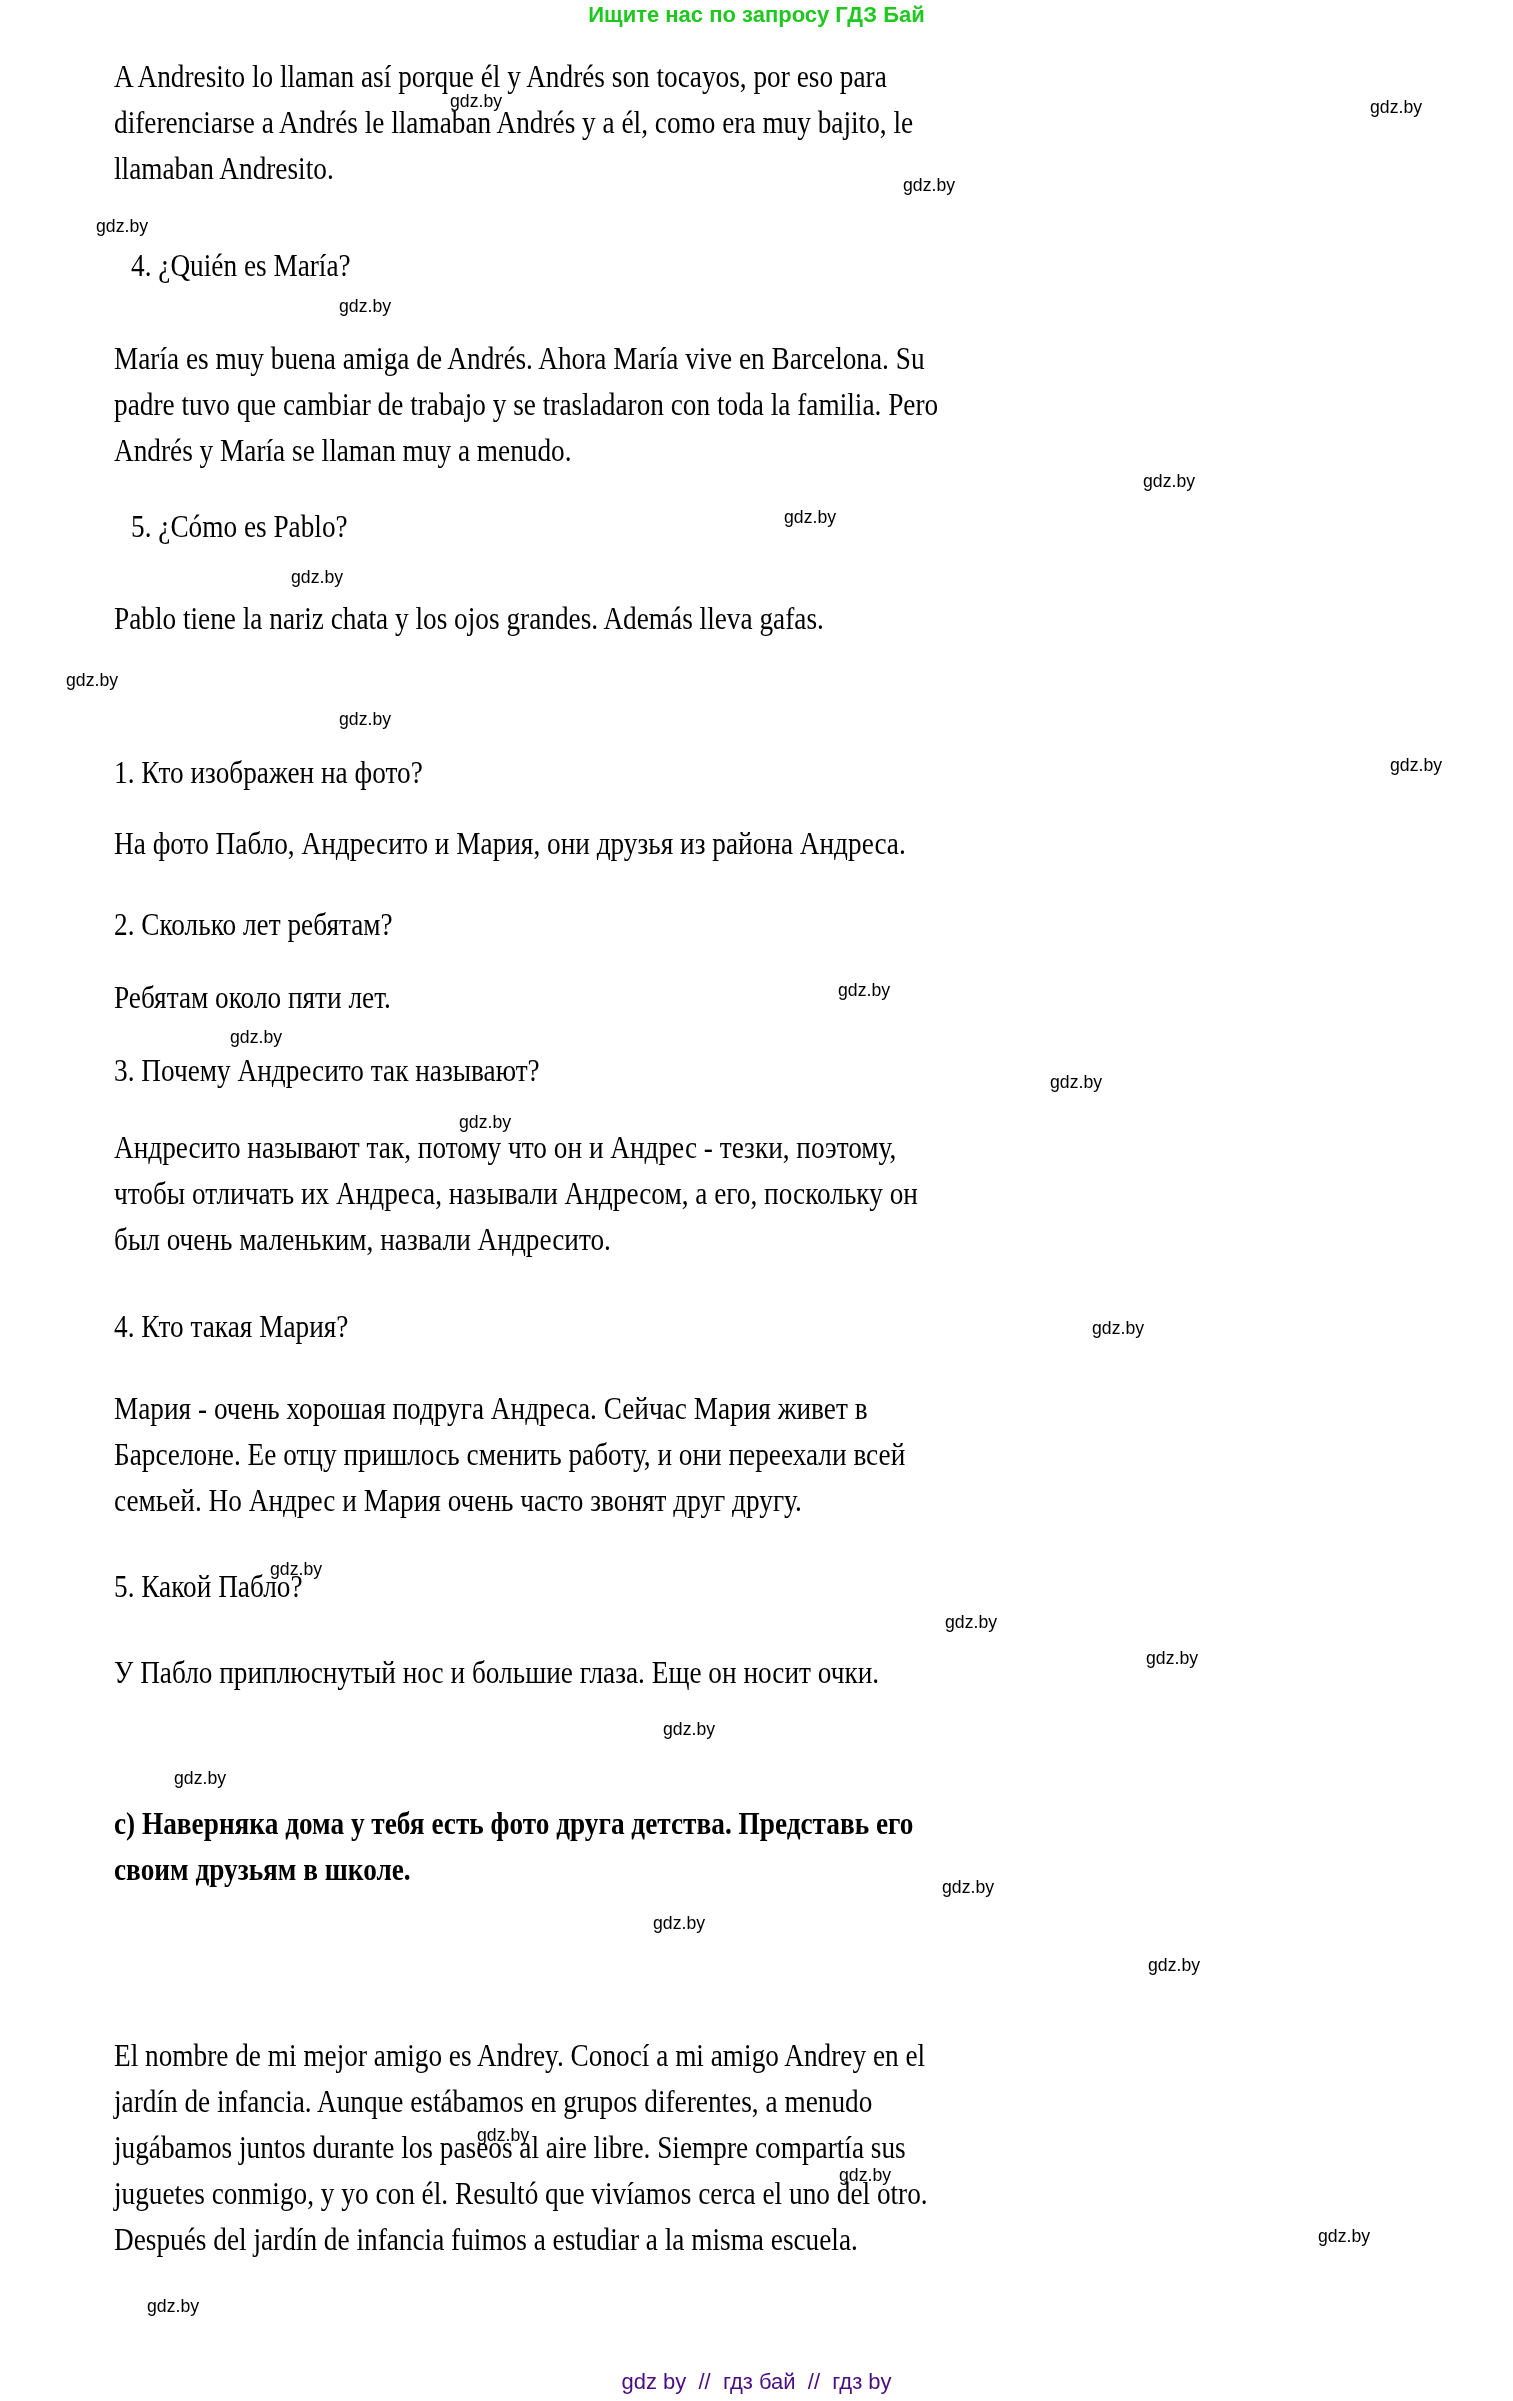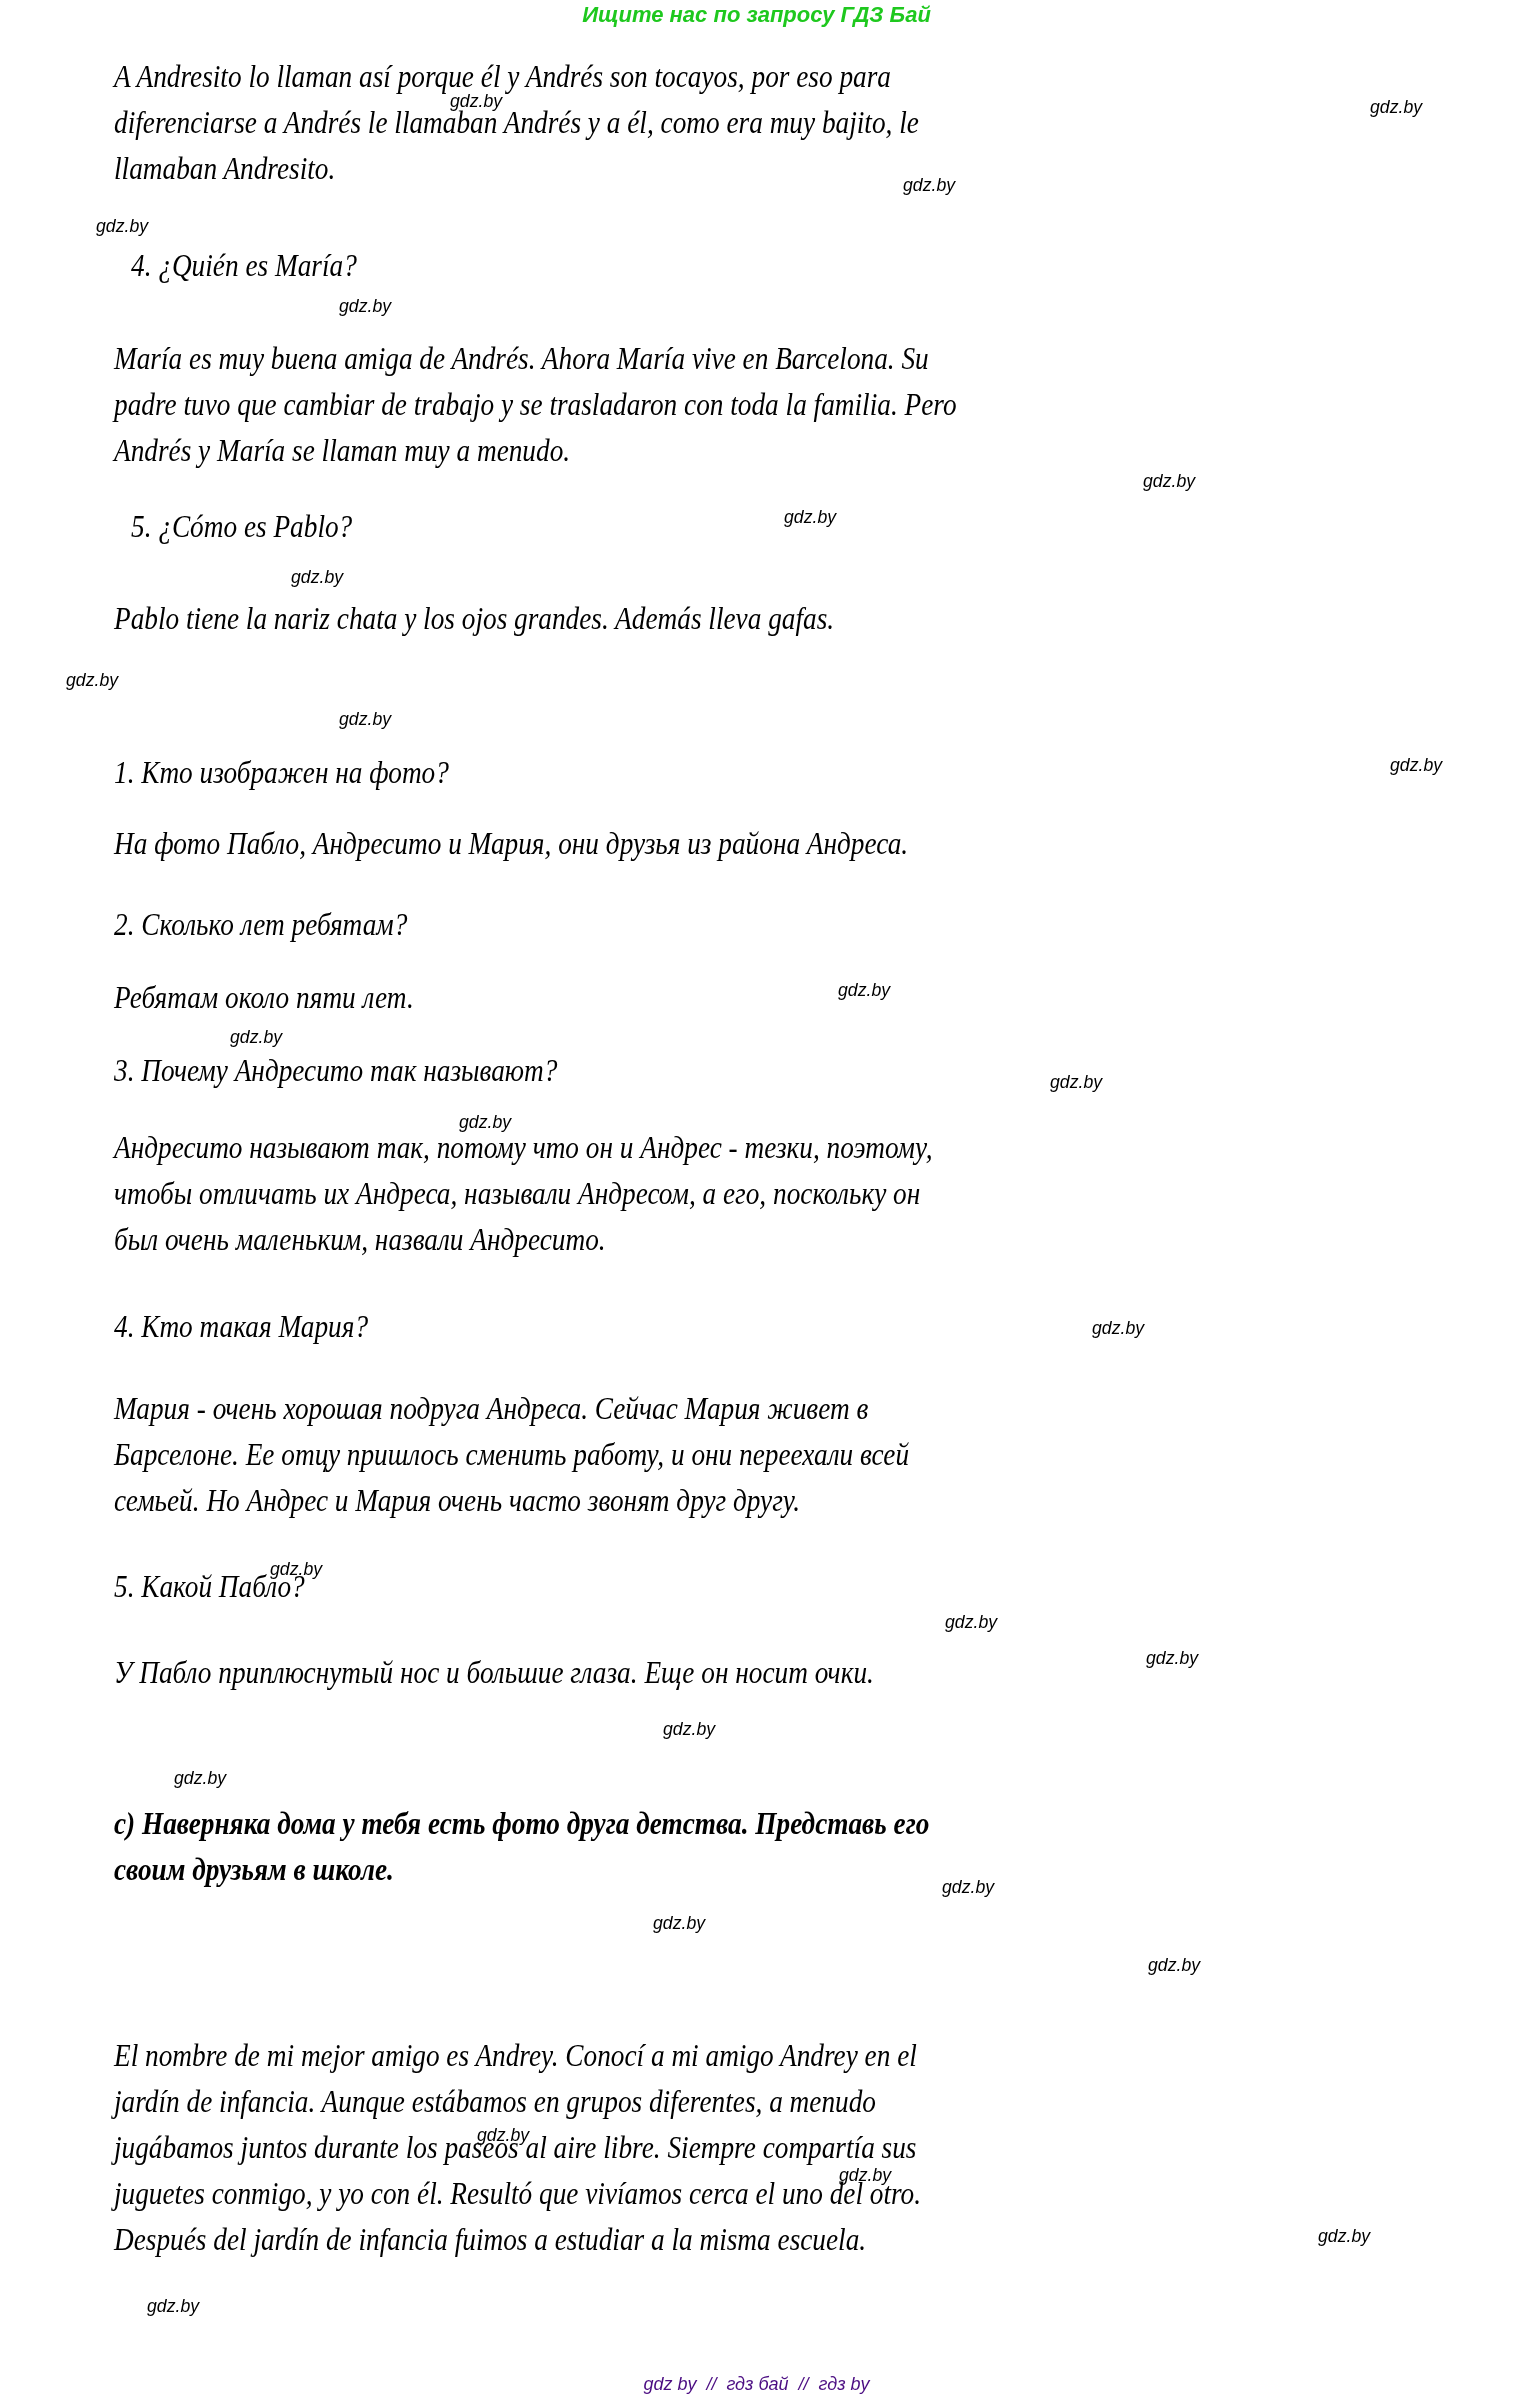--- a/index.html
+++ b/index.html
@@ -11,21 +11,20 @@
   body {
     font-family: "Liberation Serif", "DejaVu Serif", serif;
     -webkit-font-smoothing: none;
   }
   #page {
     position: relative;
     width: 1513px;
     height: 2401px;
     background: #ffffff;
     overflow: hidden;
-    font-style: italic;
   }
 
   
   .promo {
     position: absolute;
     top: 1.5px;
     left: 0;
     width: 1513px;
     text-align: center;
     font-family: "Liberation Sans", "DejaVu Sans", sans-serif;
@@ -63,21 +62,21 @@
   }
 
   
   .footer {
     position: absolute;
     left: 0;
     bottom: 6px;
     width: 1513px;
     text-align: center;
     font-family: "Liberation Sans", "DejaVu Sans", sans-serif;
-    font-size: 18px;
+    font-size: 22px;
     color: #4b0d82;
     white-space: pre;
   }
 </style>
 </head>
 <body>
 
 <div id="page">
 
   <div class="promo">Ищите нас по запросу ГДЗ Бай</div>

